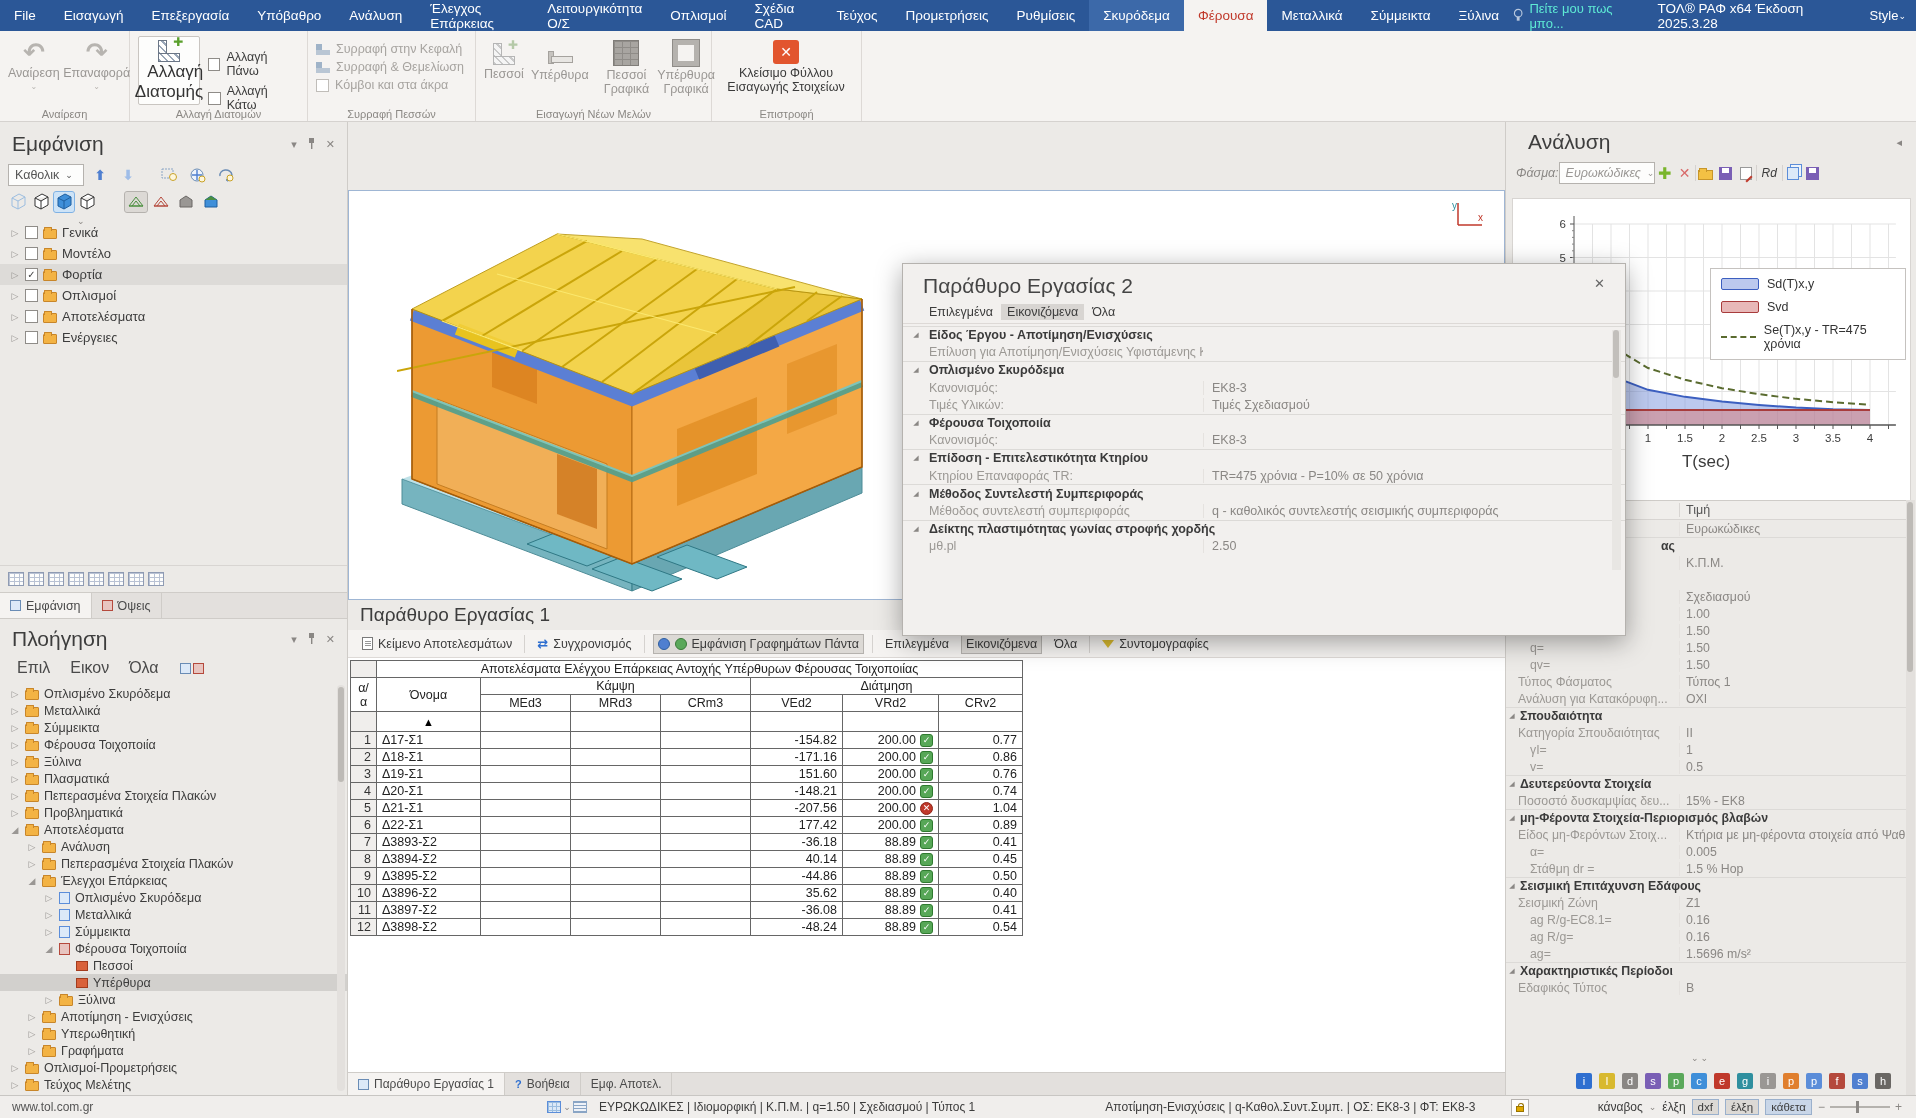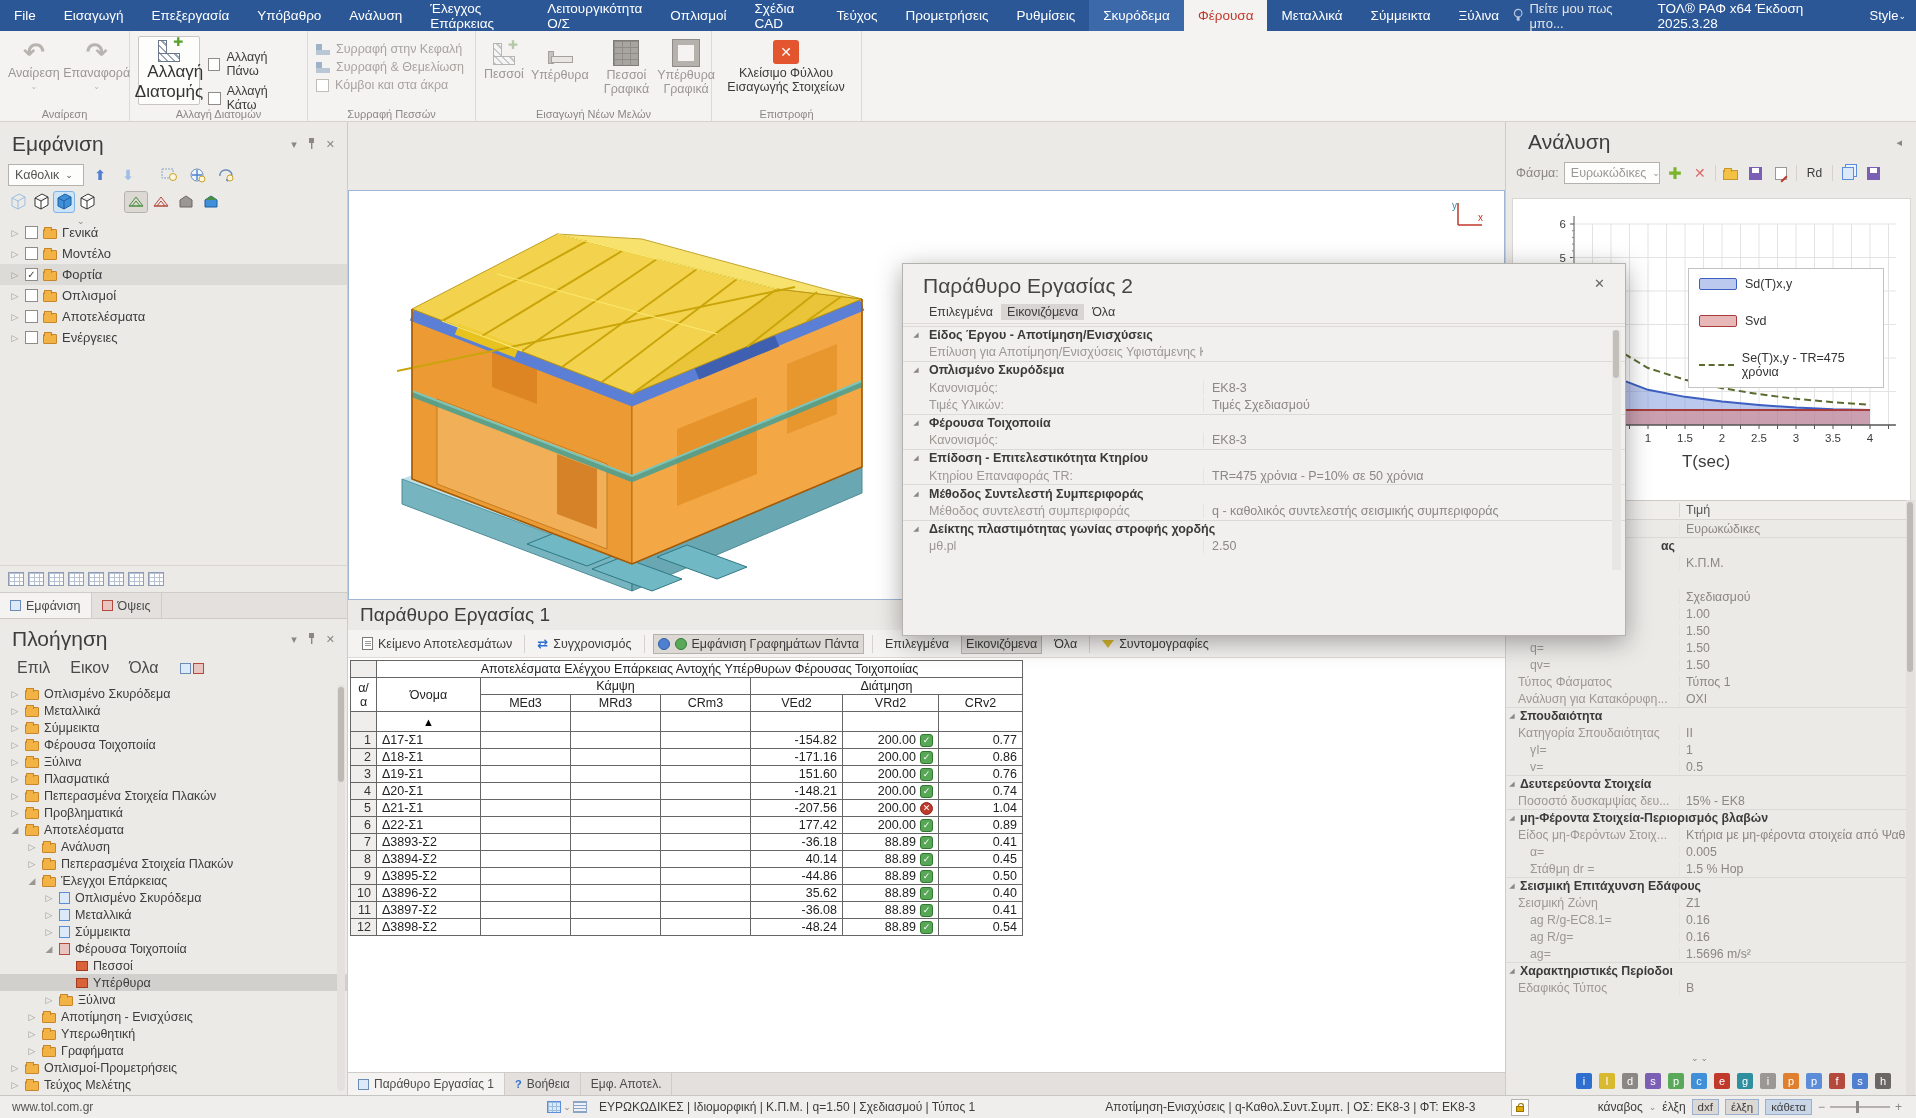--- a/index.html
+++ b/index.html
@@ -6,21 +6,21 @@
   html,body { width:1916px; height:1118px; overflow:hidden; }
   body { font-family:"Liberation Sans","DejaVu Sans",sans-serif; font-size:13px; color:#333; background:#e8e6e3; }
   #app { position:relative; width:1916px; height:1118px; overflow:hidden; background:#eceae7; }
 
   
   .menubar { position:absolute; left:0; top:0; width:1916px; height:31px; background:#2b5797; display:flex; align-items:stretch; color:#fff; z-index:20; }
   .menu-item { padding:0 14px; display:flex; align-items:center; font-size:13.5px; cursor:default; }
   .menu-item.hl { background:#3c69a9; }
   .menu-item.active { background:#f5f3f1; color:#c0392b; }
   .menubar-right { margin-left:auto; display:flex; align-items:center; gap:14px; padding-right:10px; }
-  .tellme { display:flex; align-items:center; gap:6px; color:#e5e5e5; font-size:13px; }
+  .tellme { display:flex; align-items:center; gap:6px; color:#5eead4; font-size:13px; }
   .brand { font-size:13.5px; color:#fff; }
   .style-btn { display:flex; align-items:center; gap:0; font-size:13px; }
   .chev { font-size:9px; }
 
   
   .ribbon { position:absolute; left:0; top:31px; width:1916px; height:91px; background:#f5f3f1; border-bottom:1px solid #d5d2cf; display:flex; z-index:19; }
   .rgroup { position:relative; height:100%; border-right:1px solid #ddd9d6; padding:5px 8px 16px 8px; display:flex; gap:8px; align-items:flex-start; }
   .rgroup-label { position:absolute; left:0; right:0; bottom:1px; text-align:center; font-size:11px; color:#8b8884; }
   .rbig { display:flex; flex-direction:column; align-items:center; width:74px; padding-top:4px; gap:2px; }
   .rbig .lbl { font-size:12.5px; color:#9a9794; text-align:center; line-height:1.15; }
@@ -146,35 +146,35 @@
   .dlg-row.sec { font-weight:bold; color:#3a3a3a; border-top:1px solid #dcdad7; }
   .dlg-row.sec .stri { width:26px; text-align:center; color:#8a8784; font-size:7px; }
   .toggle { width:30px; height:13px; background:#4f7fd0; border-radius:7px; position:relative; }
   .toggle::after { content:""; position:absolute; right:1px; top:1px; width:11px; height:11px; border-radius:50%; background:#fff; }
   .dlg-scroll { position:absolute; right:4px; top:66px; width:9px; height:240px; background:#e8e6e3; }
   .dlg-scroll .vthumb { background:#c2bfbb; }
 
   
   .analysis { position:absolute; left:1505px; top:122px; width:411px; height:973px; background:#eceae7; border-left:1px solid #cfccc8; }
   .an-title { padding:8px 14px 0 22px; }
-  .an-toolbar { display:flex; align-items:center; gap:5px; padding:8px 8px 6px 10px; font-size:12.5px; }
+  .an-toolbar { display:flex; align-items:center; padding:8px 8px 6px 10px; font-size:12.5px;font-style:italic; }
   .an-toolbar .lbl { color:#8a8784; }
   .ico16 { width:20px; height:18px; display:flex; align-items:center; justify-content:center; font-size:13px; }
   .plus-g { color:#7ab52c; font-weight:bold; font-size:16px; }
   .x-r { color:#d86a6a; font-weight:bold; font-size:14px; }
   .floppy { width:13px; height:13px; background:#7a5fb5; position:relative; }
   .floppy::before { content:""; position:absolute; left:3px; top:1px; width:7px; height:5px; background:#fff; }
   .folder-o { width:15px; height:10px; background:#f3c144; border:1px solid #c8962a; position:relative; margin-top:3px; }
   .folder-o::before { content:""; position:absolute; left:0; top:-3px; width:6px; height:3px; background:#f3c144; border:1px solid #c8962a; border-bottom:none; }
   .editdoc { width:12px; height:13px; background:#fff; border:1px solid #999; position:relative; }
   .editdoc::after { content:""; position:absolute; right:-2px; bottom:-1px; width:8px; height:2px; background:#c0392b; transform:rotate(-45deg); }
   .copy2 { width:12px; height:13px; background:#dce9f8; border:1px solid #5b8dd9; box-shadow:3px -3px 0 -1px #eef4fb, 3px -3px 0 0 #5b8dd9; }
   .rd-btn { font-size:12px; color:#3c3c3c; padding:2px 5px; }
   .chart-box { position:absolute; left:6px; top:76px; width:399px; height:306px; background:#fff; border:1px solid #d8d5d2; }
-  .legend { position:absolute; left:182px; top:146px; width:196px; background:#fff; border:1px solid #c5c2bf; padding:8px 10px; display:flex; flex-direction:column; gap:23px; font-size:12.5px; color:#333; }
+  .legend { position:absolute; left:204px; top:146px; width:196px; background:#fff; border:1px solid #c5c2bf; padding:8px 10px; display:flex; flex-direction:column; gap:9px; font-size:12.5px; color:#333; }
   .leg-row { display:flex; align-items:center; gap:8px; }
   .swatch { width:38px; height:12px; border:1px solid #333; border-radius:2px; }
   .dashline { width:38px; border-top:2px dashed #5a6b2f; }
   .tsec { position:absolute; left:100px; top:330px; width:200px; text-align:center; font-size:17px; color:#3c3c3c; }
   .grid-hdr { position:absolute; left:0; top:378px; width:400px; height:20px; border-top:1px solid #cfccc8; border-bottom:1px solid #d8d5d2; display:flex; align-items:center; font-size:12.5px; color:#555; background:#f0eeeb; }
   .grid-hdr .vc { margin-left:173px; border-left:1px solid #d8d5d2; padding-left:6px; }
   .grid-rows { position:absolute; left:0; top:398px; width:400px; }
   .grid-row { display:flex; align-items:center; height:17px; font-size:12.3px; }
   .grid-row .lab { width:173px; padding-left:12px; color:#9b9894; white-space:nowrap; overflow:hidden; }
   .grid-row .lab.i1 { padding-left:24px; }

